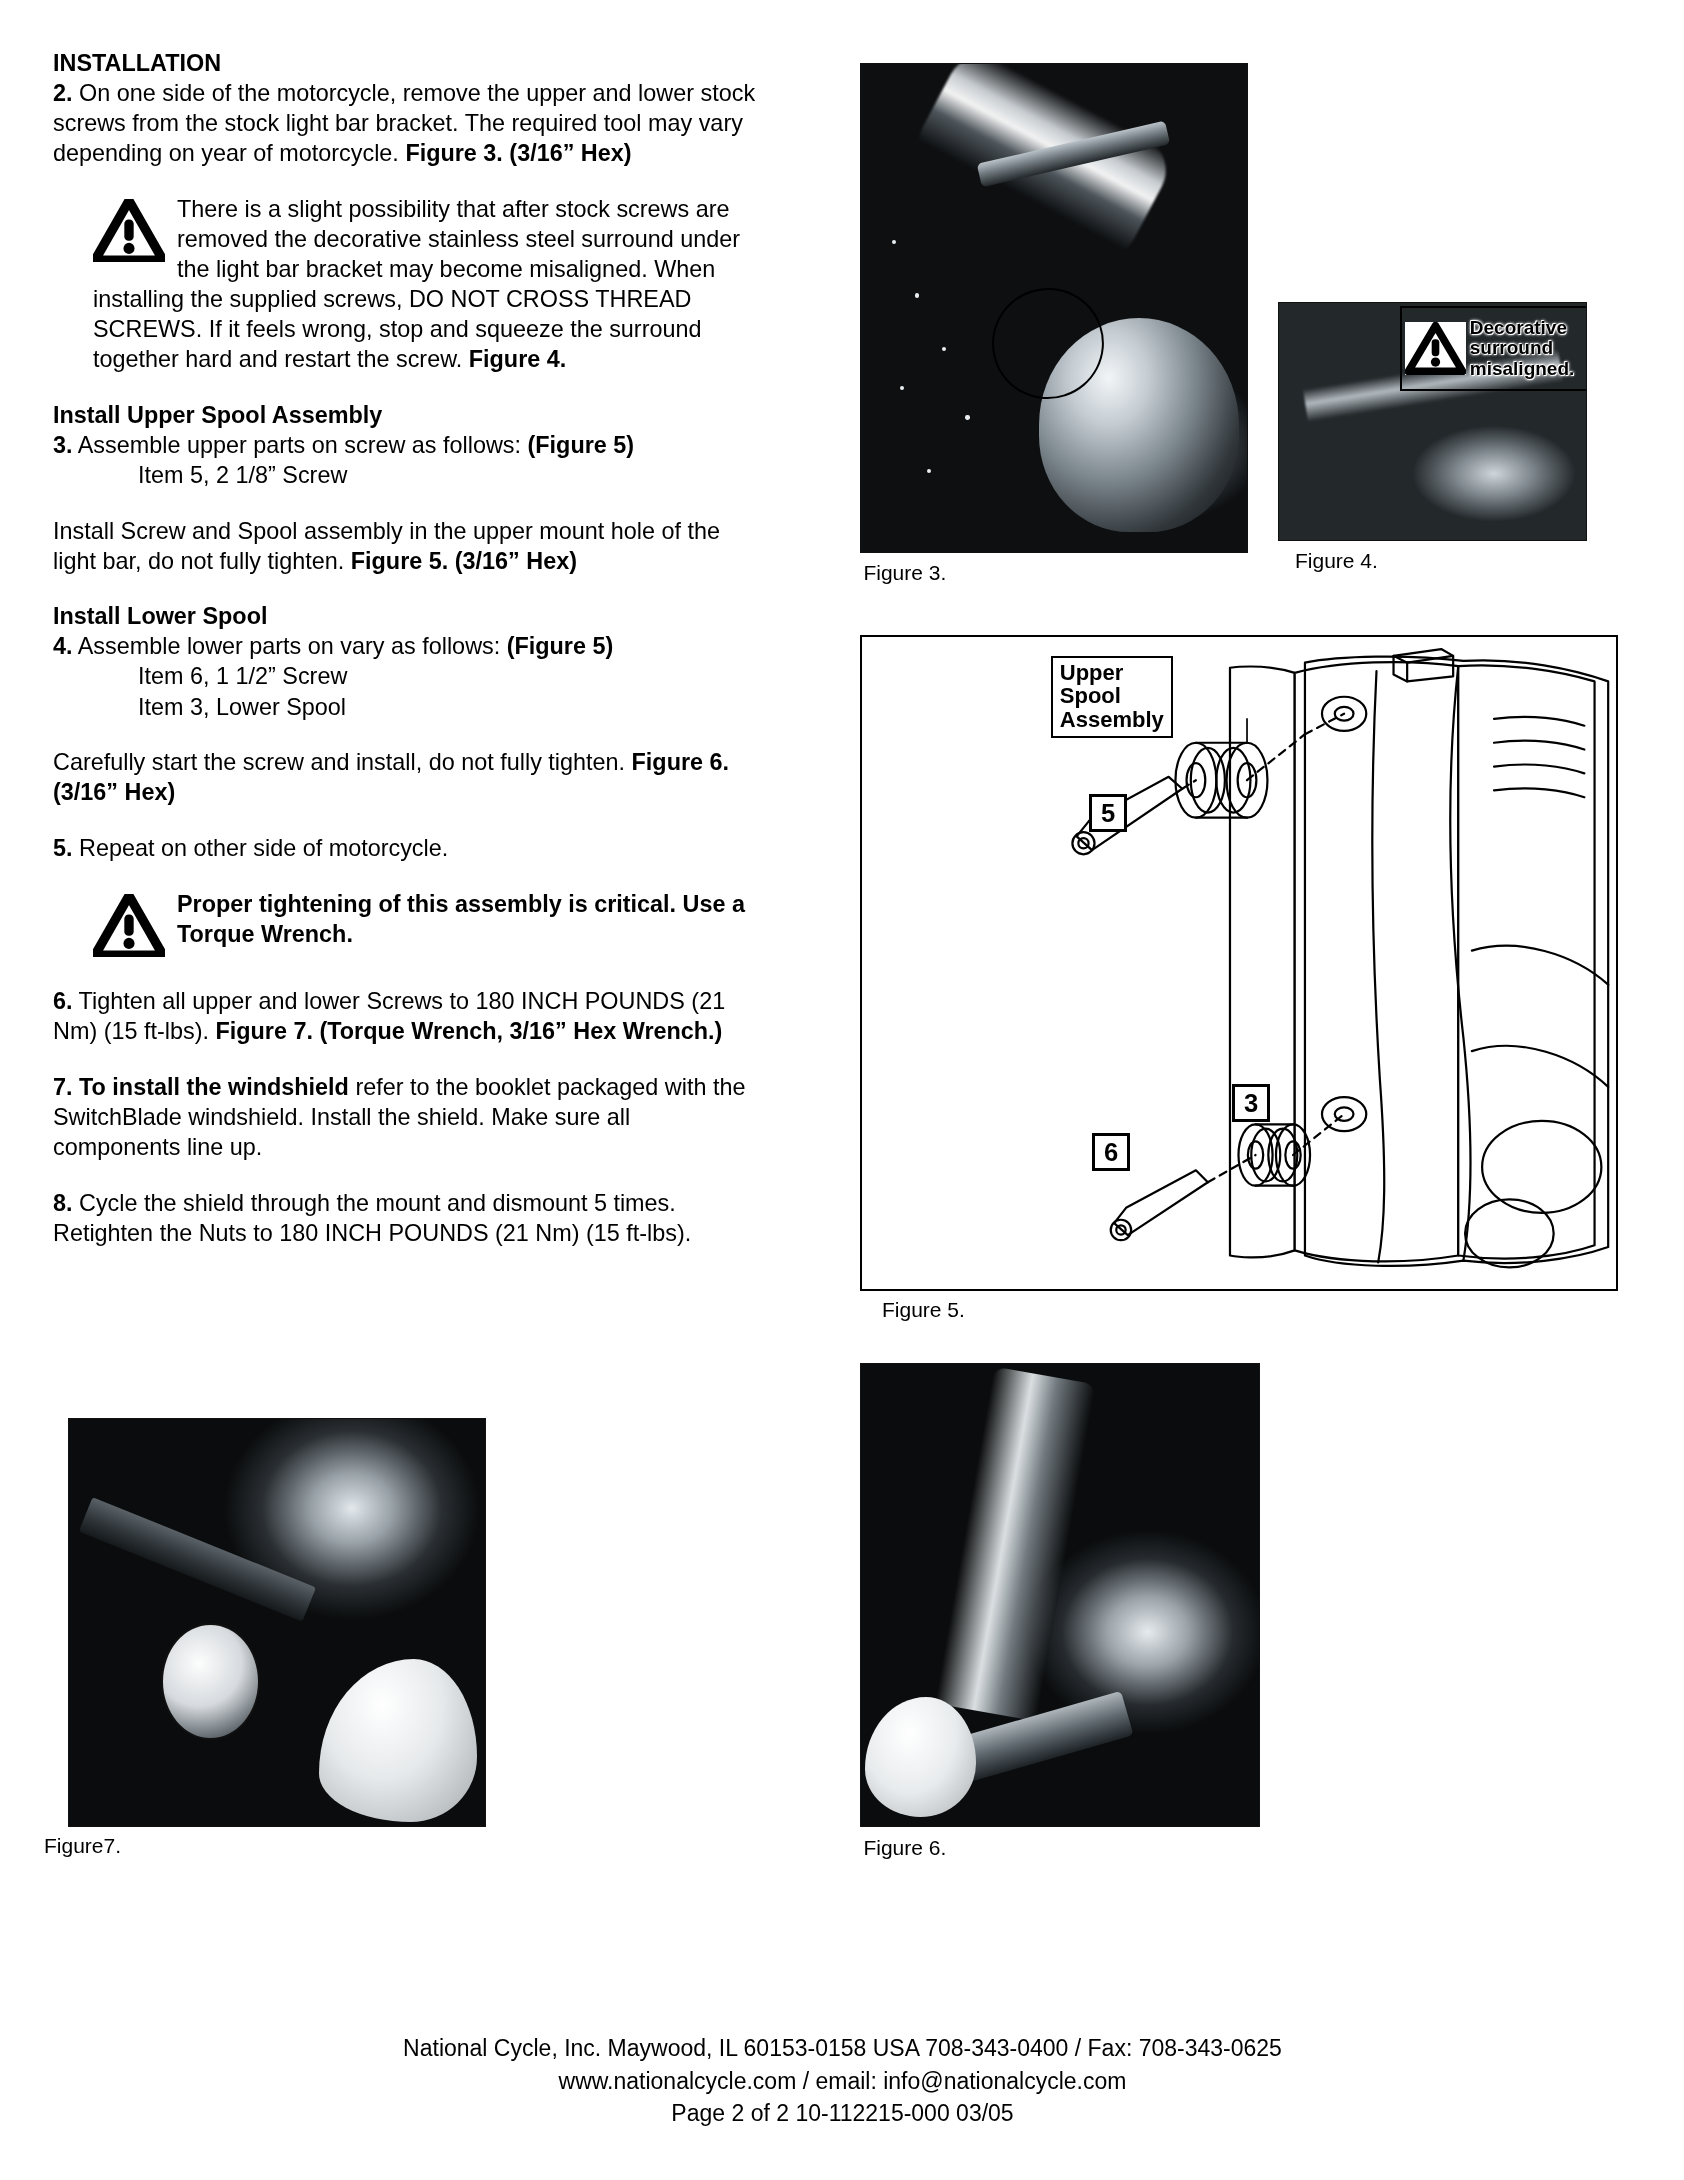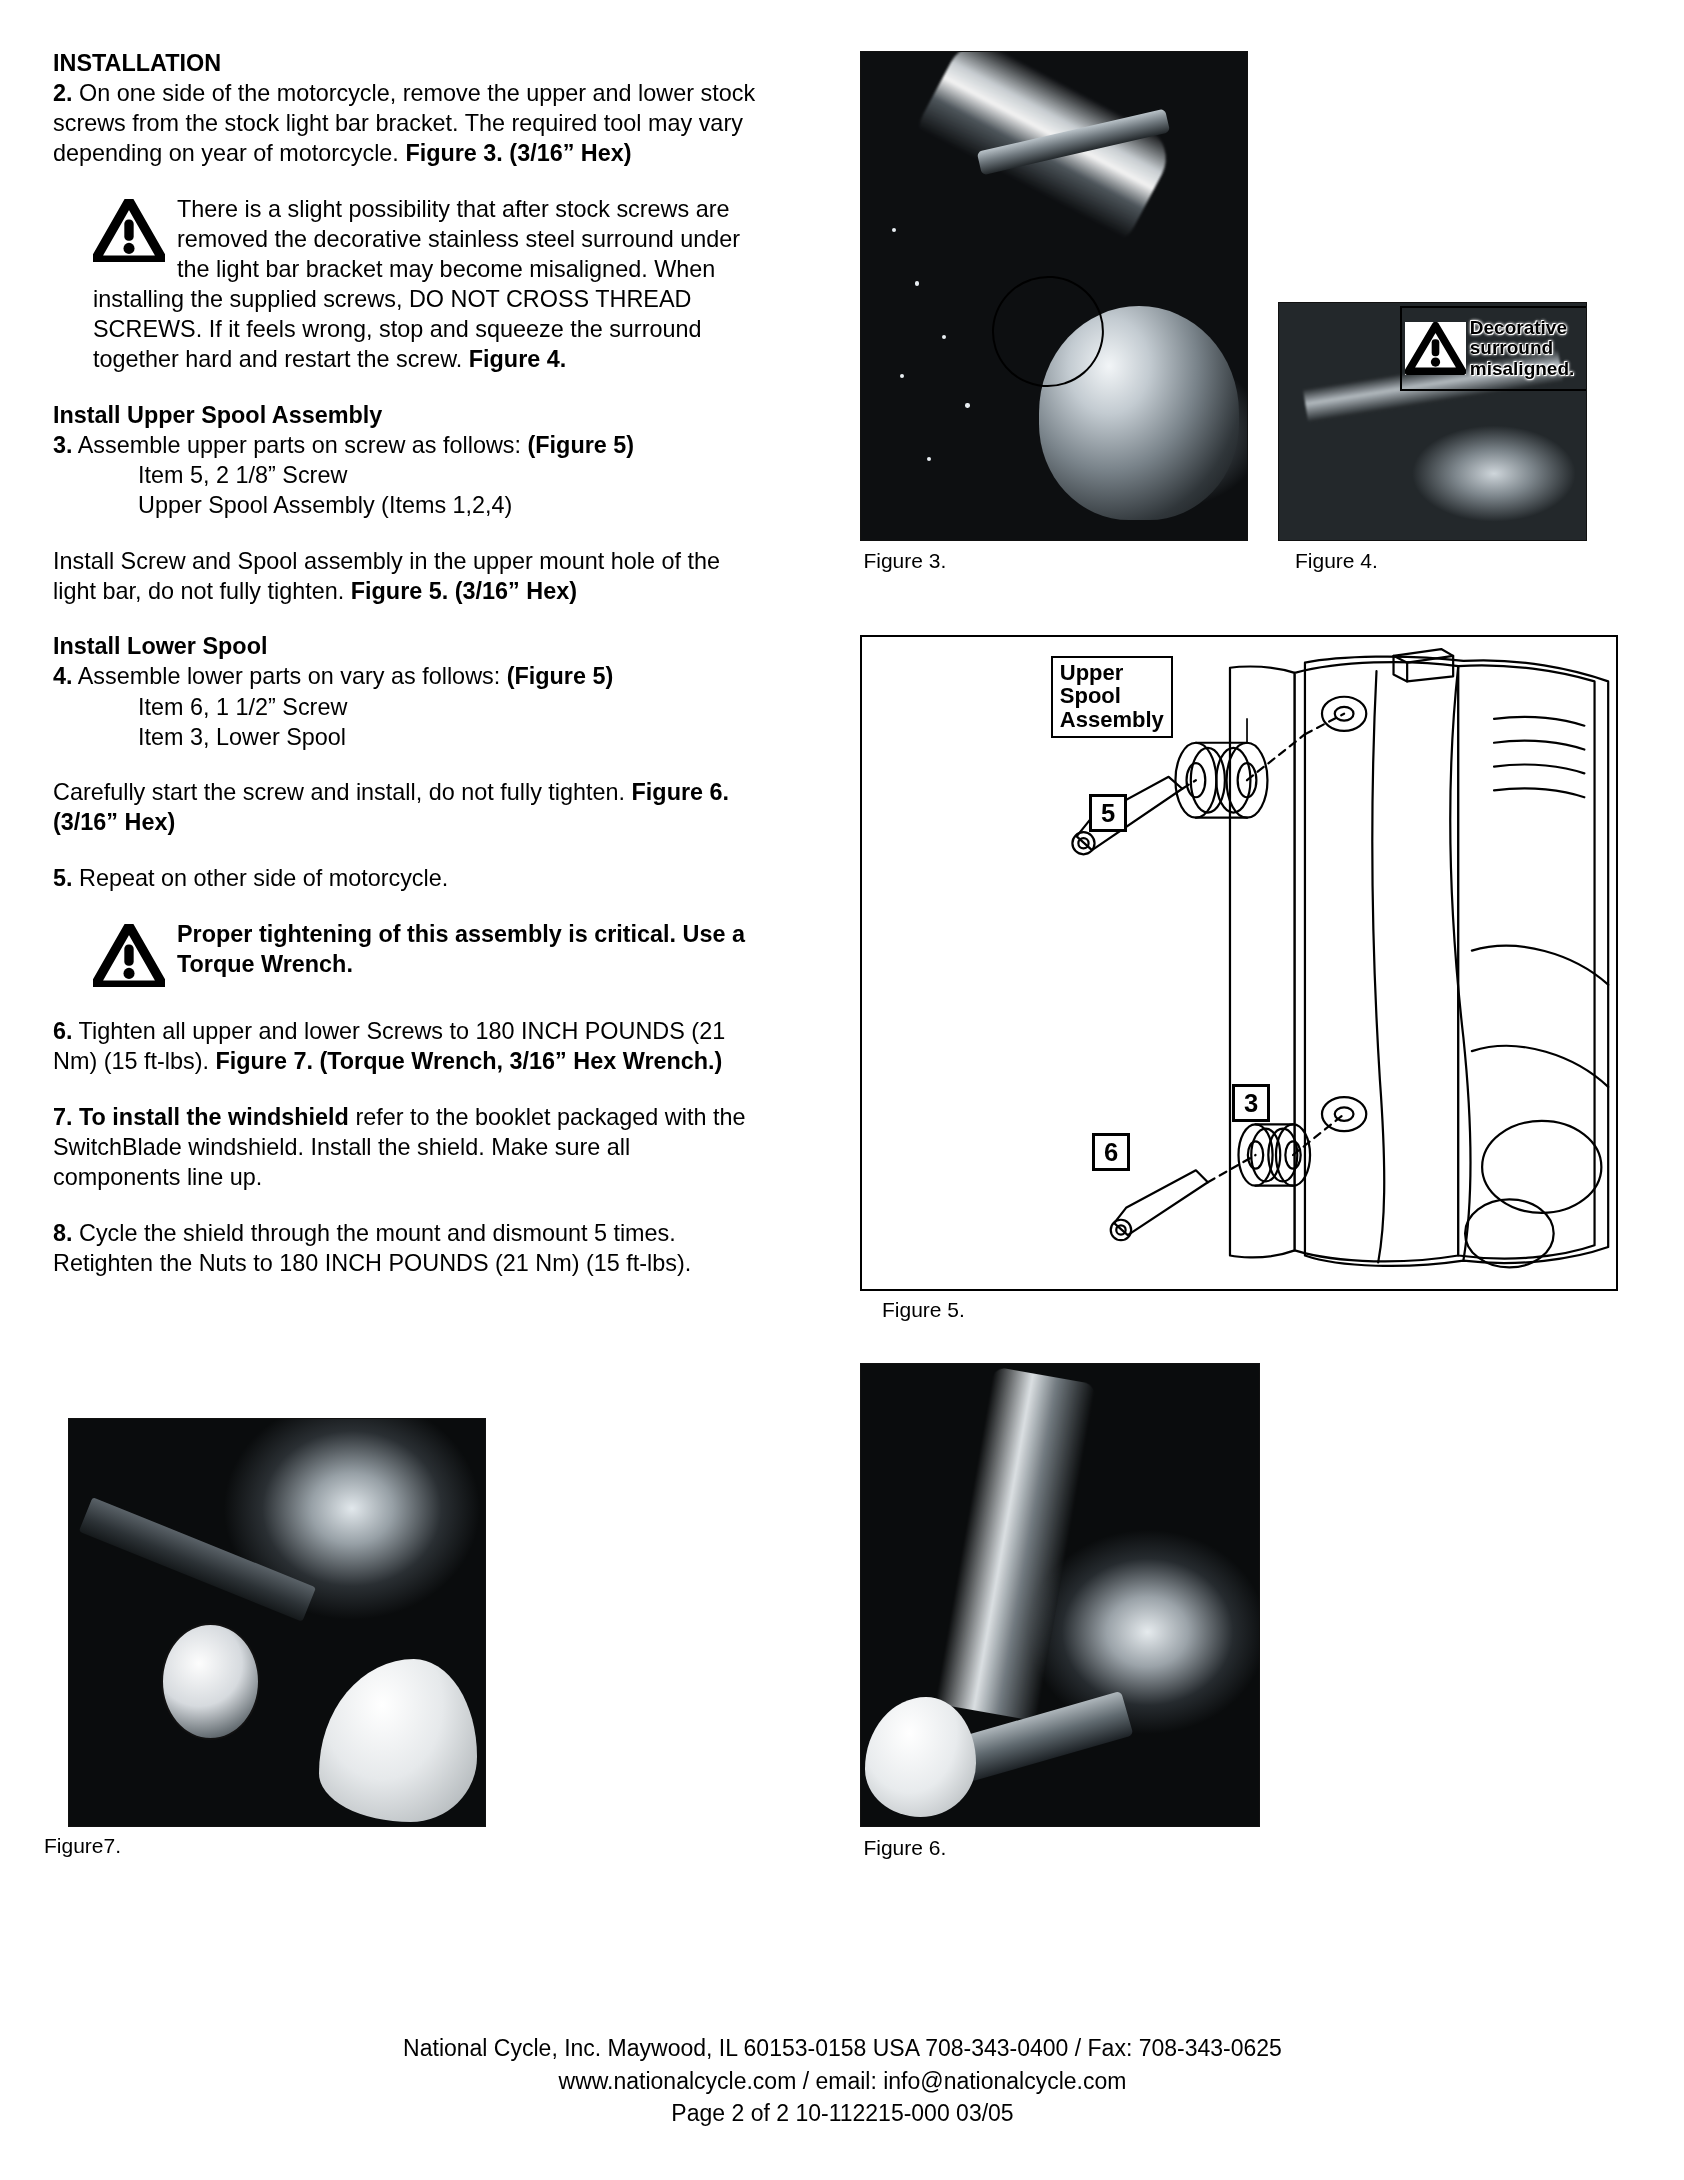--- a/index.html
+++ b/index.html
@@ -68,21 +68,21 @@
     background: #1a1d1f;
   }
   .cap {
     position: absolute;
     font-size: 21px;
     color: #000;
     white-space: nowrap;
   }
 
   
-  #fig3 { left: 860px; top: 51px; width: 388px; height: 490px; text-decoration: underline; }
+  #fig3 { left: 860px; top: 63px; width: 388px; height: 490px; text-decoration: underline; }
   #fig3 .photo {
     background:
       radial-gradient(ellipse 102px 77px at 78% 78%, #e9edf0 0%, #9aa3a8 35%, #2b3034 72%, #0d0f11 100%),
       radial-gradient(ellipse 136px 51px at 30% 20%, #c9d2d8 0%, #6d767c 40%, #14171a 85%),
       linear-gradient(112deg, #14171a 0%, #23282c 18%, #0b0d0e 30%, #3a4146 42%, #0a0c0d 55%, #1b1f22 75%, #07080a 100%);
   }
   #fig3 .bar-highlight {
     position: absolute;
     left: 16%; top: 6%;
     width: 62%; height: 26%;
@@ -282,21 +282,20 @@
         <span>There is a slight possibility that after stock screws are removed the decorative stainless steel surround under the light bar bracket may become misaligned.  When installing the supplied screws, DO NOT CROSS THREAD SCREWS. If it feels wrong, stop and squeeze the surround together hard and restart the screw. </span><span class="bold">Figure 4.</span>
       </div>
     </div>
 
     <div class="para-gap"></div>
 
     <p class="heading">Install Upper Spool Assembly</p>
 
     <p><span class="bold">3.</span><span> Assemble upper parts on screw as follows:  </span><span class="bold">(Figure 5)</span></p>
     <p class="indent-1">Item 5, 2 1/8” Screw</p>
-    <p class="indent-1">Upper Spool Assembly (Items 1,2,4)</p>
 
     <div class="para-gap"></div>
 
     <p><span>Install Screw and Spool assembly in the upper mount hole of the light bar, do not fully tighten. </span><span class="bold">Figure 5. (3/16” Hex)</span></p>
 
     <div class="para-gap"></div>
 
     <p class="heading">Install Lower Spool</p>
 
     <p><span class="bold">4.</span><span> Assemble lower parts on vary as follows:  </span><span class="bold">(Figure 5)</span></p>

